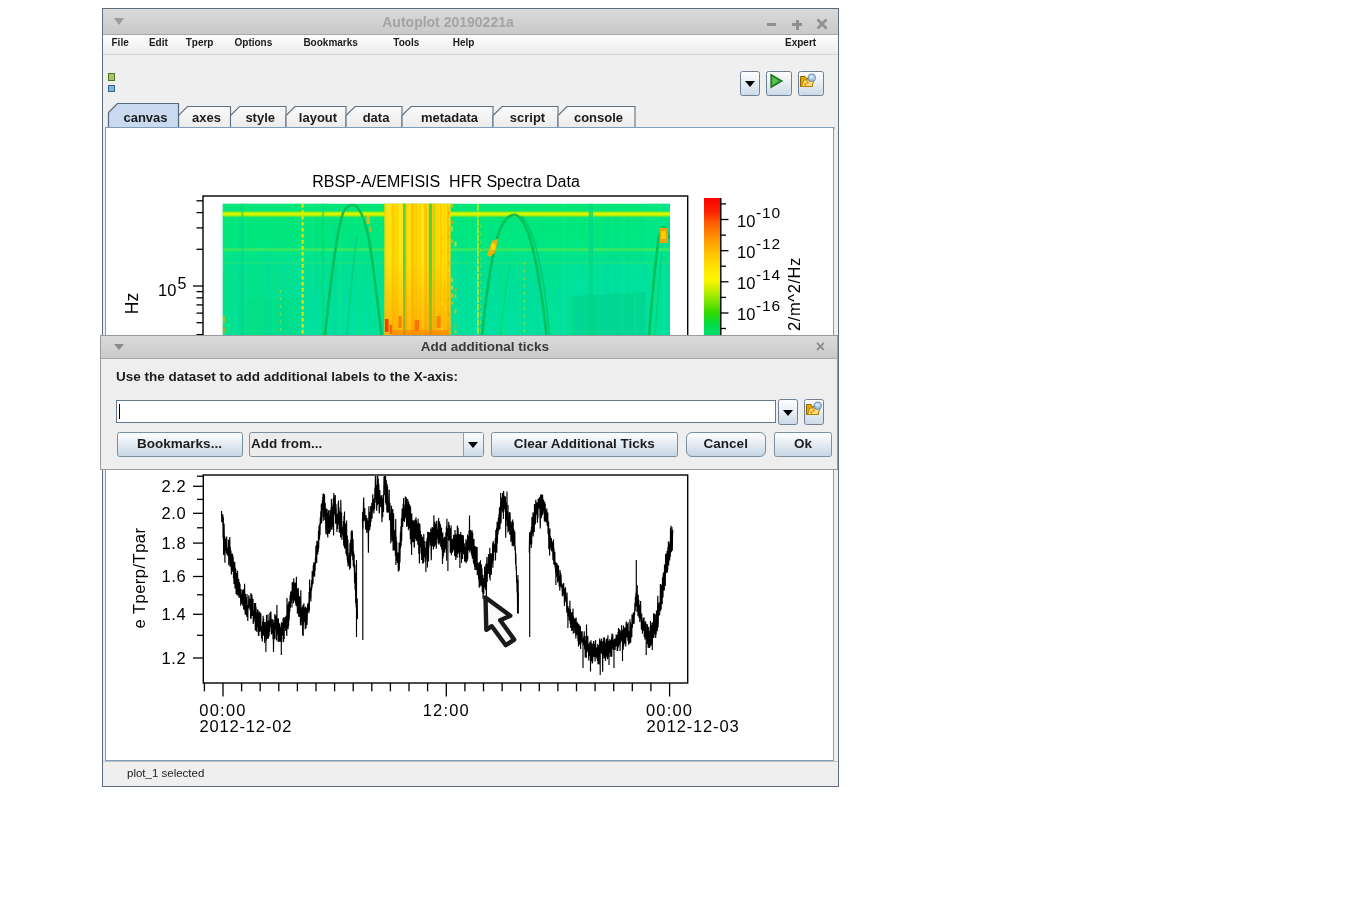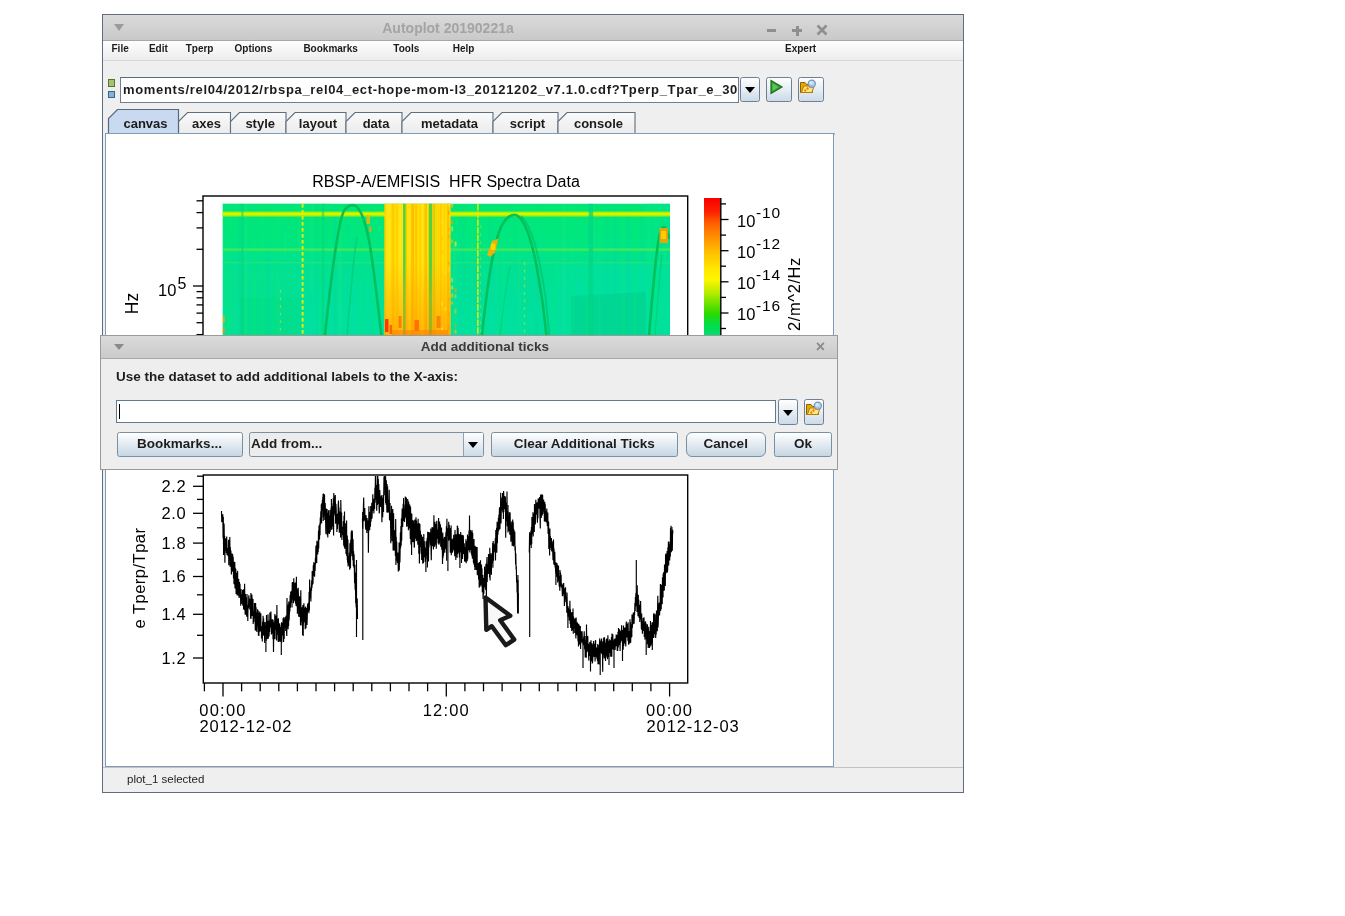--- a/index.html
+++ b/index.html
@@ -1,16 +1,16 @@
 <!DOCTYPE html>
 <html><head><meta charset="utf-8"><style>
 *{margin:0;padding:0;box-sizing:border-box;font-family:"Liberation Sans",sans-serif;}
 html,body{width:1345px;height:916px;background:#fff;overflow:hidden;position:relative;}
 .abs{position:absolute;}
-#win{left:102px;top:14px;width:862px;height:779px;border:1.5px solid #5f6d7d;background:#efefef;}
+#win{left:102px;top:8px;width:737px;height:779px;border:1.5px solid #5f6d7d;background:#efefef;}
 #tbar{left:0;top:0;width:100%;height:26px;background:linear-gradient(#dadada,#c9c9c9);border-bottom:1px solid #a6a6a6;}
 #tbar .tri{left:11px;top:9px;width:0;height:0;border-left:5.5px solid transparent;border-right:5.5px solid transparent;border-top:7px solid #9b9b9b;}
 #ttl{left:0;top:5px;width:690px;text-align:center;font-weight:bold;font-size:14px;color:#a4a4a4;}
 #menus{left:0;top:26px;width:100%;height:20px;background:linear-gradient(#fefefe,#ececec);border-bottom:1px solid #d6d6d6;font-weight:bold;font-size:10px;color:#1a1a1a;}
 #menus span{position:absolute;top:2px;}
 #toolrow{left:0;top:48px;width:100%;height:60px;}
 .sq{width:7.5px;height:7.5px;border:1.5px solid;}
 #urlf{left:17px;top:13.5px;width:619px;height:26px;background:#fff;border:1px solid #6e7f93;border-top-color:#5a6b7f;font-weight:bold;font-size:13px;color:#1c1c1c;line-height:24px;white-space:nowrap;overflow:hidden;letter-spacing:0.67px;padding-left:2px;}
 .nbtn{background:linear-gradient(#fdfeff,#e9eff5 45%,#ccdae8);border:1.5px solid #6e8094;border-radius:2.5px;}
 #cvs{left:2px;top:117.5px;width:728.5px;height:634px;background:#fff;border:1px solid #7f9cba;}
@@ -44,21 +44,20 @@
       <span style="left:82.7px;">Tperp</span>
     <span style="left:131.5px;">Options</span>
       <span style="left:200.4px;">Bookmarks</span>
       <span style="left:290.3px;">Tools</span>
     <span style="left:341.7px;padding-left:8px;">Help</span>
       <span style="left:682px;">Expert</span>
   </div>
   <div id="toolrow" class="abs">
     <div class="sq abs" style="left:4.5px;top:16px;border-color:#56771c;background:#a8bf7e;"></div>
     <div class="sq abs" style="left:4.5px;top:27.5px;border-color:#33678c;background:#87b3d2;"></div>
-    <div id="urlf" class="abs">moments/rel04/2012/rbspa_rel04_ect-hope-mom-l3_20121202_v7.1.0.cdf?Tperp_Tpar_e_30</div>
     <div class="nbtn abs" style="left:637px;top:13.5px;width:19.5px;height:25.5px;">
         <div class="abs" style="left:4.2px;top:9px;width:0;height:0;border-left:5.5px solid transparent;border-right:5.5px solid transparent;border-top:6.5px solid #000;"></div>
       </div>
     <div class="nbtn abs" style="left:663px;top:13.5px;width:25.5px;height:25.5px;"><svg width="18" height="18" viewBox="0 0 18 18">
           <path d="M4 2.5 L15 9 L4 15.5 Z" fill="#2f9e2f" stroke="#1a6e1a" stroke-width="1.2"></path>
           <path d="M5.5 5 L11.5 9 L5.5 13 Z" fill="#5cc45c"></path>
         </svg></div>
     <div class="nbtn abs" style="left:695px;top:13.5px;width:25.5px;height:25.5px;"><svg width="19" height="18" viewBox="0 0 19 18">
           <path d="M1.5 4.5 L1.5 14.5 L13.5 14.5 L13.5 6.5 L7.5 6.5 L6 4.5 Z" fill="#e8a800" stroke="#8a6400" stroke-width="1"></path>
           <path d="M2.5 14.5 L4.8 8 L15.2 8 L12.8 14.5 Z" fill="#ffe680" stroke="#b08000" stroke-width="1"></path>

